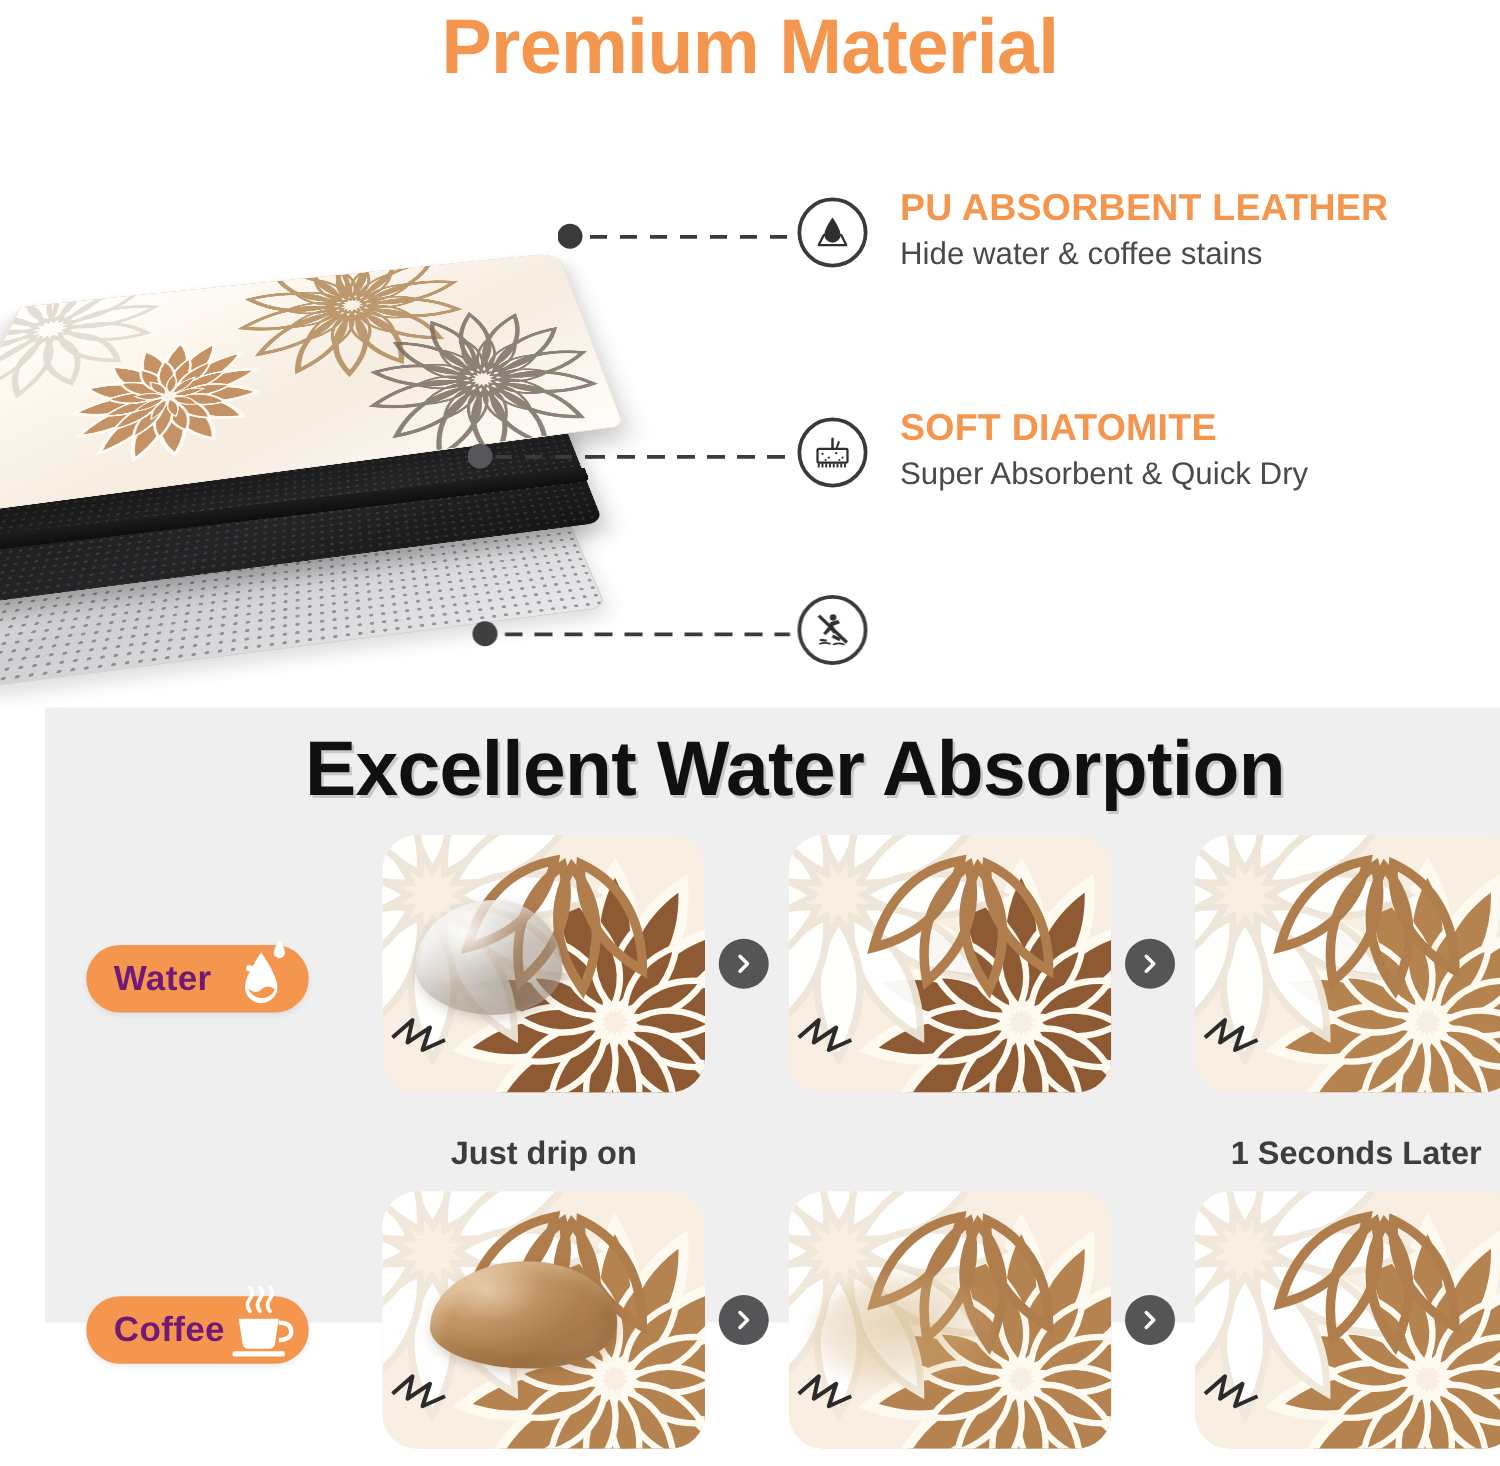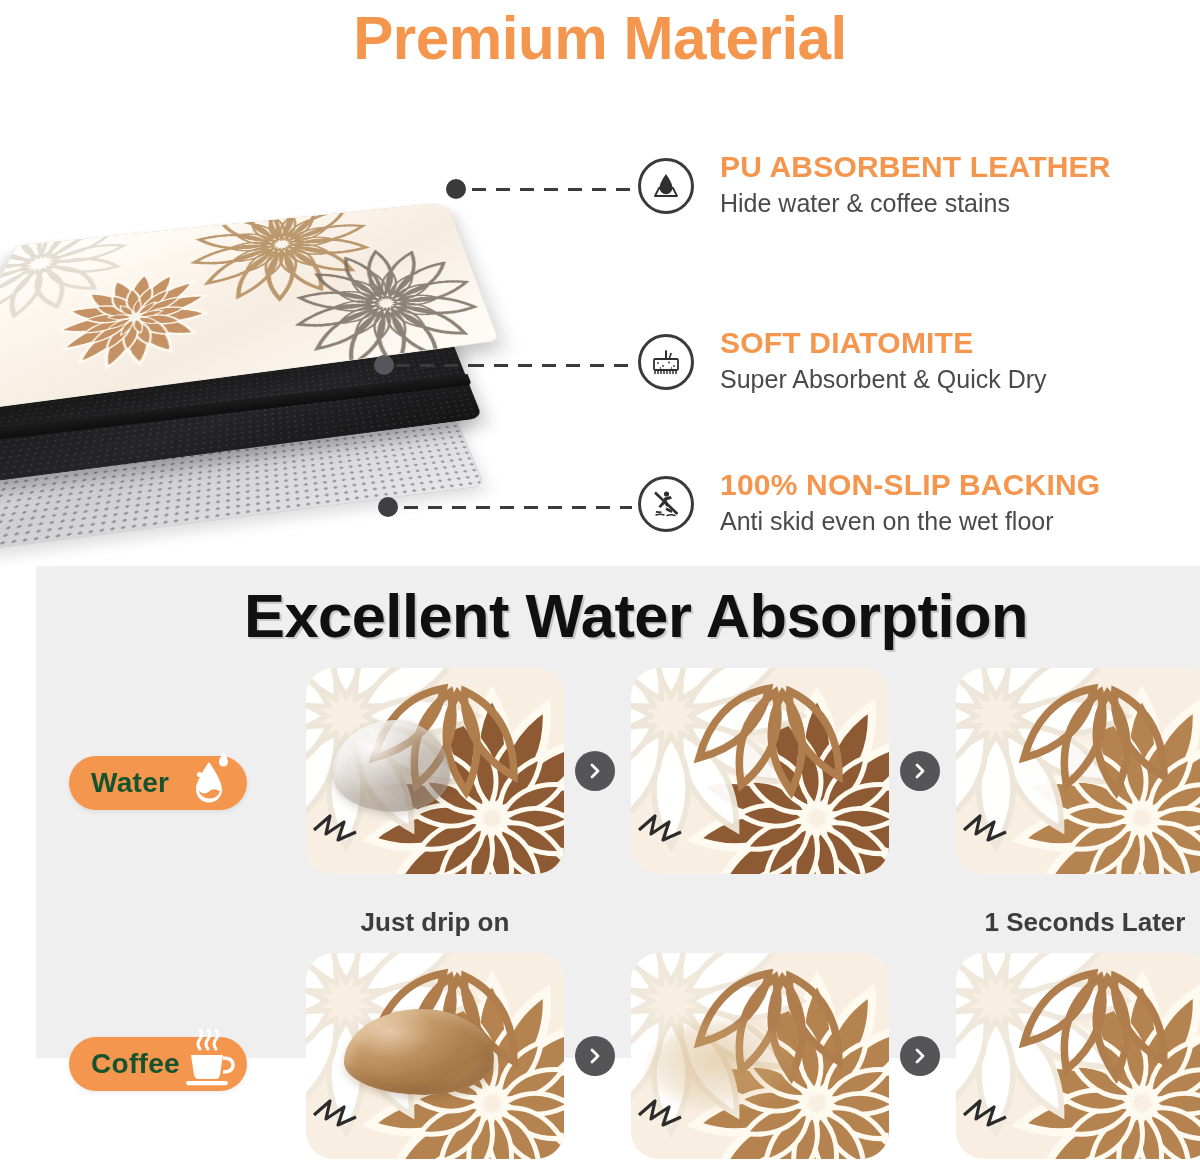--- a/index.html
+++ b/index.html
@@ -126,21 +126,21 @@
   }
 
   .badge {
     position:absolute; left:33px; width:178px; height:54px;
     background:#F5964F; border-radius:27px;
     display:flex; align-items:center; justify-content:flex-start;
     padding-left:22px; gap:6px;
     box-shadow:0 2px 5px rgba(0,0,0,.08);
   }
   .badge-label {
-    color:#14532d; font-weight:bold; font-size:28px;
+    color:#701a75; font-weight:bold; font-size:28px;
     font-family:"Liberation Sans","DejaVu Sans",sans-serif;
     letter-spacing:.3px;
   }
   #badge-water  { top:190px; }
   #badge-coffee { top:471px; }
   .badge-icon { position:absolute; right:8px; top:-10px; width:60px; height:66px; }
 
   
   .tile {
     position:absolute; width:258px; height:206px;
@@ -419,24 +419,20 @@
           <path d="M19.5 22.5 L25.5 25.5 L24.5 28 L18.5 25 Z"></path>
           <path d="M9 26 L14.5 26.5 L14.3 28.3 L8.8 27.8 Z"></path>
         </g>
         <g stroke="#2f2f2f" stroke-width="1.4" stroke-linecap="round" fill="none">
           <path d="M9 30 Q13 28.5 17 30"></path>
           <path d="M20 30.5 Q24 29 28 30.5"></path>
         </g>
         <line x1="8" y1="7.5" x2="30.5" y2="29" stroke="#2f2f2f" stroke-width="2.6"></line>
       </svg>
     </div>
-    <div class="callout-text">
-      <div class="callout-title">100% NON-SLIP BACKING</div>
-      <div class="callout-sub">Anti skid even on the wet floor</div>
-    </div>
   </div>
 </div>
 
 <div id="section-absorption">
 
   <div id="absorption-title">Excellent Water Absorption</div>
 
   <div class="badge" id="badge-water">
     <span class="badge-label">Water</span>
     <span class="badge-icon">

